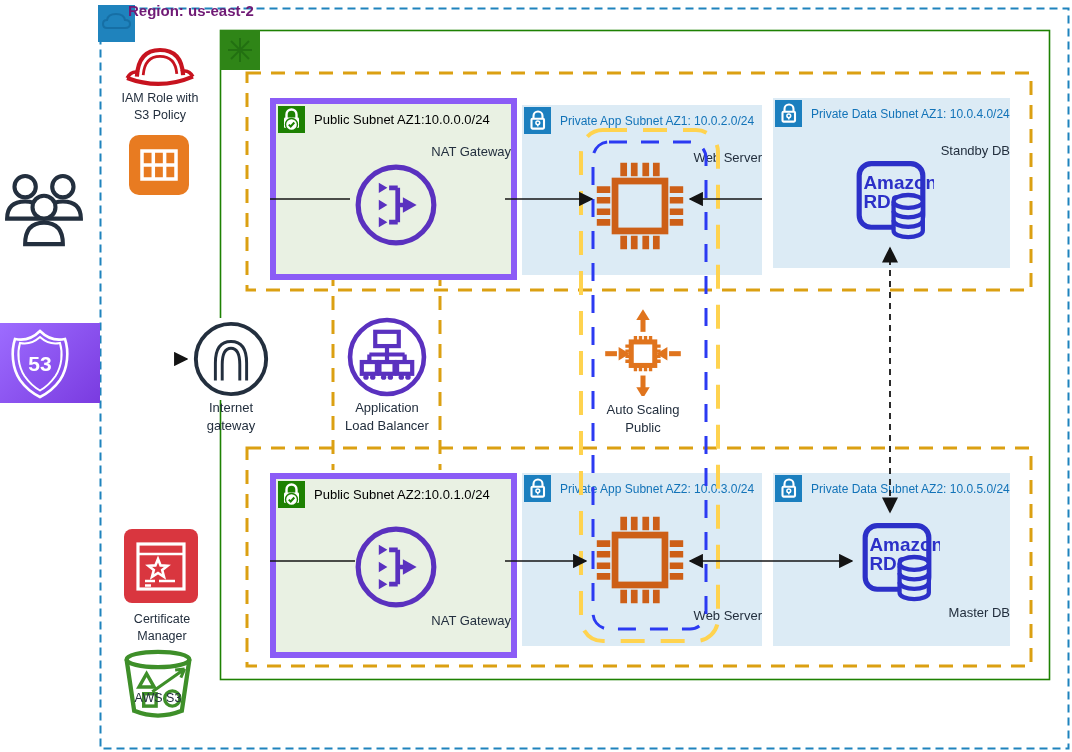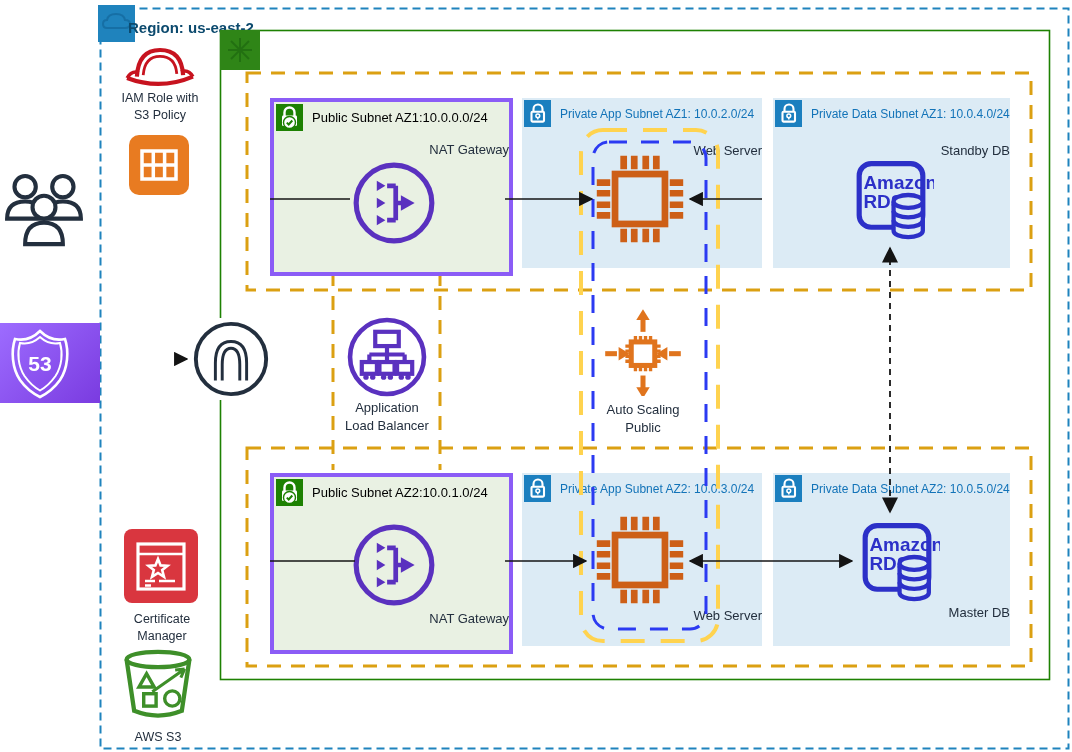--- a/index.html
+++ b/index.html
@@ -8,25 +8,25 @@
   svg{display:block}
   .layer{position:absolute;left:0;top:0;width:1072px;height:752px}
   #bg-svg{z-index:0}
   #fg-svg{z-index:6;pointer-events:none}
   .abs{position:absolute}
 
   
   .corner-icon{position:absolute;z-index:2}
   .region-icon{left:98px;top:5px;width:37px;height:37px;background:#1f83bd}
   .vpc-icon{left:220px;top:30px;width:40px;height:40px;background:#2f8517}
-  .region-label{left:128px;top:19px;font-size:15px;font-weight:700;color:#0c4a6e;z-index:2}
+  .region-label{left:128px;top:2px;font-size:15px;font-weight:700;color:#701a75;z-index:2}
 
   
   .subnet{position:absolute;z-index:1}
-  .subnet.public{background:#e9f1e3;border:4px solid #8b5cf6}
+  .subnet.public{background:#e9f1e3;border:6px solid #8b5cf6}
   .subnet.private{background:#dcebf5}
   .subnet-head{position:absolute;top:2px;left:2px;display:flex;align-items:center}
   .lockbox{width:27px;height:27px;flex:0 0 auto}
   .lockbox.green{background:#1d8102}
   .lockbox.blue{background:#1b7fbf}
   .subnet-label{margin-left:9px;white-space:nowrap;font-size:13px;color:#000}
   .subnet.private .subnet-label{color:#1273b8;font-size:12px}
   .node-label{position:absolute;left:0;width:100%;text-align:right;font-size:13px;color:#232f3e}
   .node-icon{position:absolute}
 
@@ -81,21 +81,21 @@
     <div class="node-icon" style="left:77px;top:58px">
       <svg width="86" height="86" viewBox="0 0 100 100">
         <circle cx="50" cy="50" r="44" fill="none" stroke="#5a31bf" stroke-width="6"></circle>
         <path d="M30 24 v12 l10 -6 z M30 44 v12 l10 -6 z M30 64 v12 l10 -6 z" fill="#5a31bf"></path>
         <path d="M42 30 H52 M42 70 H52 M52 30 V70 M52 50 H60" fill="none" stroke="#5a31bf" stroke-width="5.5"></path>
         <path d="M58 41 L74 50 L58 59 z" fill="#5a31bf"></path>
       </svg>
     </div>
   </div>
 
-  <div class="subnet private" style="left:522px;top:98px;width:240px;height:170px">
+  <div class="subnet private" style="left:522px;top:105px;width:240px;height:170px">
     <div class="subnet-head">
       <div class="lockbox blue">
         <svg viewBox="0 0 27 27">
             <path d="M9.5 12 V9 a4.5 4.5 0 0 1 9 0 V12" fill="none" stroke="#fff" stroke-width="2.1"></path>
             <rect x="7.5" y="11.8" width="12.5" height="9.8" rx="1" fill="none" stroke="#fff" stroke-width="2.1"></rect>
             <circle cx="13.8" cy="15.8" r="1.9" fill="none" stroke="#fff" stroke-width="1.5"></circle>
             <path d="M13.8 17.5 V19.6" stroke="#fff" stroke-width="1.5"></path>
           </svg>
       </div>
       <div class="subnet-label">Private App Subnet AZ1: 10.0.2.0/24</div>
@@ -202,20 +202,24 @@
     </div>
     <div class="node-label" style="top:132px">Master DB</div>
   </div>
 
   <div class="igw-box">
     <svg width="82" height="82" viewBox="0 0 84 84">
       <circle cx="42" cy="42" r="36" fill="#fff" stroke="#232f3e" stroke-width="4"></circle>
       <path d="M26 64 V46 Q26 24 42 24 Q58 24 58 46 V64" fill="none" stroke="#232f3e" stroke-width="3"></path>
       <path d="M33 64 V48 Q33 31 42 31 Q51 31 51 48 V64" fill="none" stroke="#232f3e" stroke-width="3"></path>
     </svg>
+  </div>
+  <div class="mid-label" style="left:176px;top:399px;width:110px">
+    <span>Internet</span>
+    <span>gateway</span>
   </div>
 
   <div class="abs" style="left:345px;top:315px;z-index:2">
     <svg width="84" height="84" viewBox="0 0 100 100">
       <circle cx="50" cy="50" r="44" fill="none" stroke="#5a31bf" stroke-width="5.5"></circle>
       <rect x="36" y="20" width="28" height="17" fill="none" stroke="#5a31bf" stroke-width="5"></rect>
       <path d="M50 37 V47 M29 47 H71 M29 47 V56 M50 47 V56 M71 47 V56" fill="none" stroke="#5a31bf" stroke-width="5"></path>
       <rect x="20" y="56" width="18" height="14" fill="none" stroke="#5a31bf" stroke-width="5"></rect>
       <rect x="41" y="56" width="18" height="14" fill="none" stroke="#5a31bf" stroke-width="5"></rect>
       <rect x="62" y="56" width="18" height="14" fill="none" stroke="#5a31bf" stroke-width="5"></rect>
@@ -306,21 +310,21 @@
   <div class="rail-icon" style="left:118px;top:648px">
     <svg width="80" height="80" viewBox="0 0 84 84">
       <ellipse cx="42" cy="12" rx="33" ry="8" fill="none" stroke="#3e8f29" stroke-width="4.5"></ellipse>
       <path d="M9 12 L17 66 Q42 76 67 66 L75 12" fill="none" stroke="#3e8f29" stroke-width="4.5"></path>
       <path d="M22 41 L30 27 L38 41 Z" fill="none" stroke="#3e8f29" stroke-width="3.6"></path>
       <rect x="27" y="48" width="13" height="13" fill="none" stroke="#3e8f29" stroke-width="3.6"></rect>
       <circle cx="57" cy="53" r="8" fill="none" stroke="#3e8f29" stroke-width="3.6"></circle>
       <path d="M36 46 L70 22 M70 22 L60 23 M70 22 L66 31" fill="none" stroke="#3e8f29" stroke-width="3.2"></path>
     </svg>
   </div>
-  <div class="mid-label" style="left:112px;top:729px;width:92px;font-size:12.5px">
+  <div class="mid-label" style="left:112px;top:690px;width:92px;font-size:12.5px">
     <span>AWS S3</span>
   </div>
 
   <svg id="fg-svg" class="layer" viewBox="0 0 1072 752">
     <defs>
       <marker id="arr" viewBox="0 0 10 10" refX="9" refY="5" markerWidth="9" markerHeight="9" orient="auto-start-reverse">
         <path d="M0 0 L10 5 L0 10 z" fill="#141414"></path>
       </marker>
     </defs>
     <rect x="581" y="130" width="137" height="511" rx="22" fill="none" stroke="#ffd34f" stroke-width="4" stroke-dasharray="24 16"></rect>

